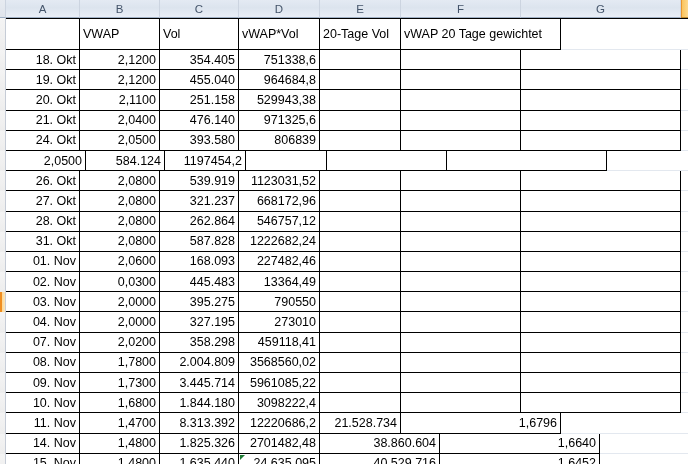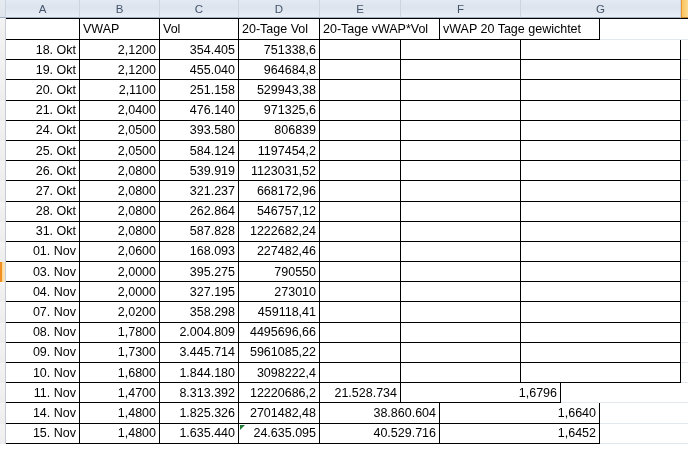--- a/index.html
+++ b/index.html
@@ -35,21 +35,21 @@
     box-sizing:border-box;
     background:linear-gradient(90deg,#e8962e 0px,#e8962e 1px,#fbc45d 1px,#fdd98e 100%);
     border-bottom:1px solid #bf8a33;
   }
   
   .cell{
     box-sizing:border-box;position:relative;display:flex;align-items:center;
     background:#fff;border-right:1px solid #000;border-bottom:1px solid #000;
     overflow:hidden;white-space:nowrap;
   }
-  .hdr{height:22px;}
+  .hdr{height:32px;}
   .hdr .cell{border-top:1px solid #000;}
   .headtxt{justify-content:flex-start;padding-left:3px;}
   .dr{height:20.19px;}
   .date,.num{justify-content:flex-end;padding-right:3px;}
   
   .stripcell{
     box-sizing:border-box;background:linear-gradient(180deg,#f4f4f4,#ededed);
     border-right:1px solid #c6ccd6;
   }
   .stripcell.active{
@@ -81,22 +81,22 @@
     <div class="lcell w-f">F</div>
     <div class="lcell w-g">G</div>
     <div class="lsliver w-sl"></div>
   </div>
 
   <div class="r hdr">
     <div class="stripcell w-strip"></div>
     <div class="cell headtxt w-a"></div>
     <div class="cell headtxt w-b">VWAP</div>
     <div class="cell headtxt w-c">Vol</div>
+    <div class="cell headtxt w-d">vWAP*Vol</div>
     <div class="cell headtxt w-e">20-Tage Vol</div>
-    <div class="cell headtxt w-f">20-Tage vWAP*Vol</div>
     <div class="cell headtxt w-g">vWAP 20 Tage gewichtet</div>
     <div class="sliver-cell w-sl"></div>
   </div>
 
   <div id="rows" style="display:flex;flex-direction:column;flex:1 1 auto;">
       <div class="r dr">
         <div class="stripcell w-strip"></div>
         <div class="cell date w-a">18. Okt</div>
         <div class="cell num w-b">2,1200</div>
         <div class="cell num w-c">354.405</div>
@@ -145,21 +145,20 @@
         <div class="cell num w-b">2,0500</div>
         <div class="cell num w-c">393.580</div>
         <div class="cell num w-d">806839</div>
         <div class="cell num w-e"></div>
         <div class="cell num w-f"></div>
         <div class="cell num w-g"></div>
         <div class="sliver-cell w-sl"></div>
       </div>
       <div class="r dr">
         <div class="stripcell w-strip"></div>
-        <div class="cell date w-a">25. Okt</div>
         <div class="cell num w-b">2,0500</div>
         <div class="cell num w-c">584.124</div>
         <div class="cell num w-d">1197454,2</div>
         <div class="cell num w-e"></div>
         <div class="cell num w-f"></div>
         <div class="cell num w-g"></div>
         <div class="sliver-cell w-sl"></div>
       </div>
       <div class="r dr">
         <div class="stripcell w-strip"></div>
@@ -204,20 +203,31 @@
         <div class="cell num w-f"></div>
         <div class="cell num w-g"></div>
         <div class="sliver-cell w-sl"></div>
       </div>
       <div class="r dr">
         <div class="stripcell w-strip"></div>
         <div class="cell date w-a">01. Nov</div>
         <div class="cell num w-b">2,0600</div>
         <div class="cell num w-c">168.093</div>
         <div class="cell num w-d">227482,46</div>
+        <div class="cell num w-e"></div>
+        <div class="cell num w-f"></div>
+        <div class="cell num w-g"></div>
+        <div class="sliver-cell w-sl"></div>
+      </div>
+      <div class="r dr">
+        <div class="stripcell w-strip"></div>
+        <div class="cell date w-a">02. Nov</div>
+        <div class="cell num w-b">0,0300</div>
+        <div class="cell num w-c">445.483</div>
+        <div class="cell num w-d">13364,49</div>
         <div class="cell num w-e"></div>
         <div class="cell num w-f"></div>
         <div class="cell num w-g"></div>
         <div class="sliver-cell w-sl"></div>
       </div>
       <div class="r dr">
         <div class="stripcell w-strip active"></div>
         <div class="cell date w-a">03. Nov</div>
         <div class="cell num w-b">2,0000</div>
         <div class="cell num w-c">395.275</div>
@@ -247,21 +257,21 @@
         <div class="cell num w-e"></div>
         <div class="cell num w-f"></div>
         <div class="cell num w-g"></div>
         <div class="sliver-cell w-sl"></div>
       </div>
       <div class="r dr">
         <div class="stripcell w-strip"></div>
         <div class="cell date w-a">08. Nov</div>
         <div class="cell num w-b">1,7800</div>
         <div class="cell num w-c">2.004.809</div>
-        <div class="cell num w-d">4495696,66</div>
+        <div class="cell num w-d">3568560,02</div>
         <div class="cell num w-e"></div>
         <div class="cell num w-f"></div>
         <div class="cell num w-g"></div>
         <div class="sliver-cell w-sl"></div>
       </div>
       <div class="r dr">
         <div class="stripcell w-strip"></div>
         <div class="cell date w-a">09. Nov</div>
         <div class="cell num w-b">1,7300</div>
         <div class="cell num w-c">3.445.714</div>

